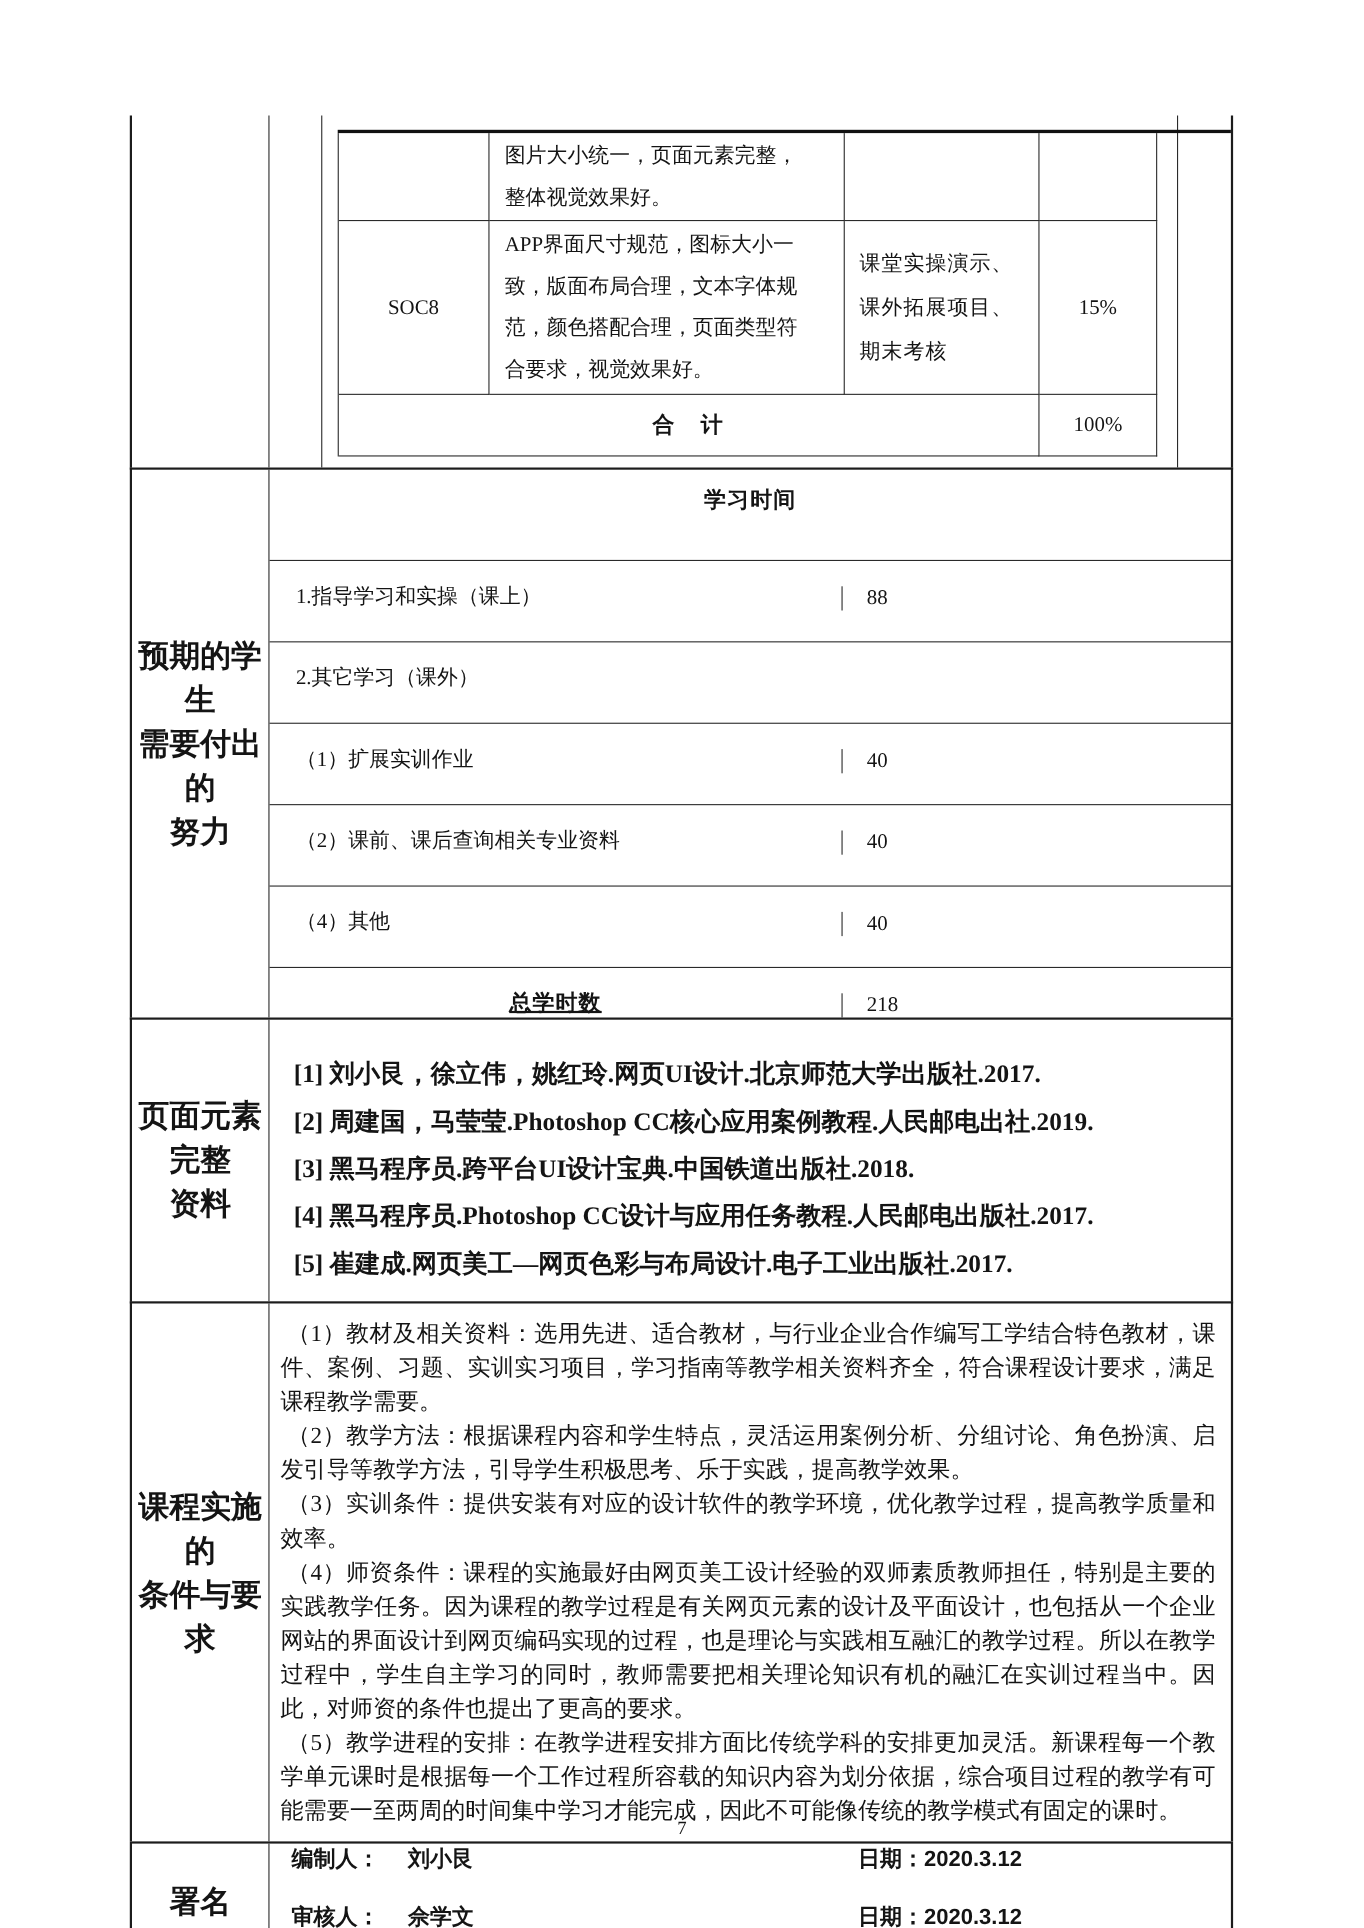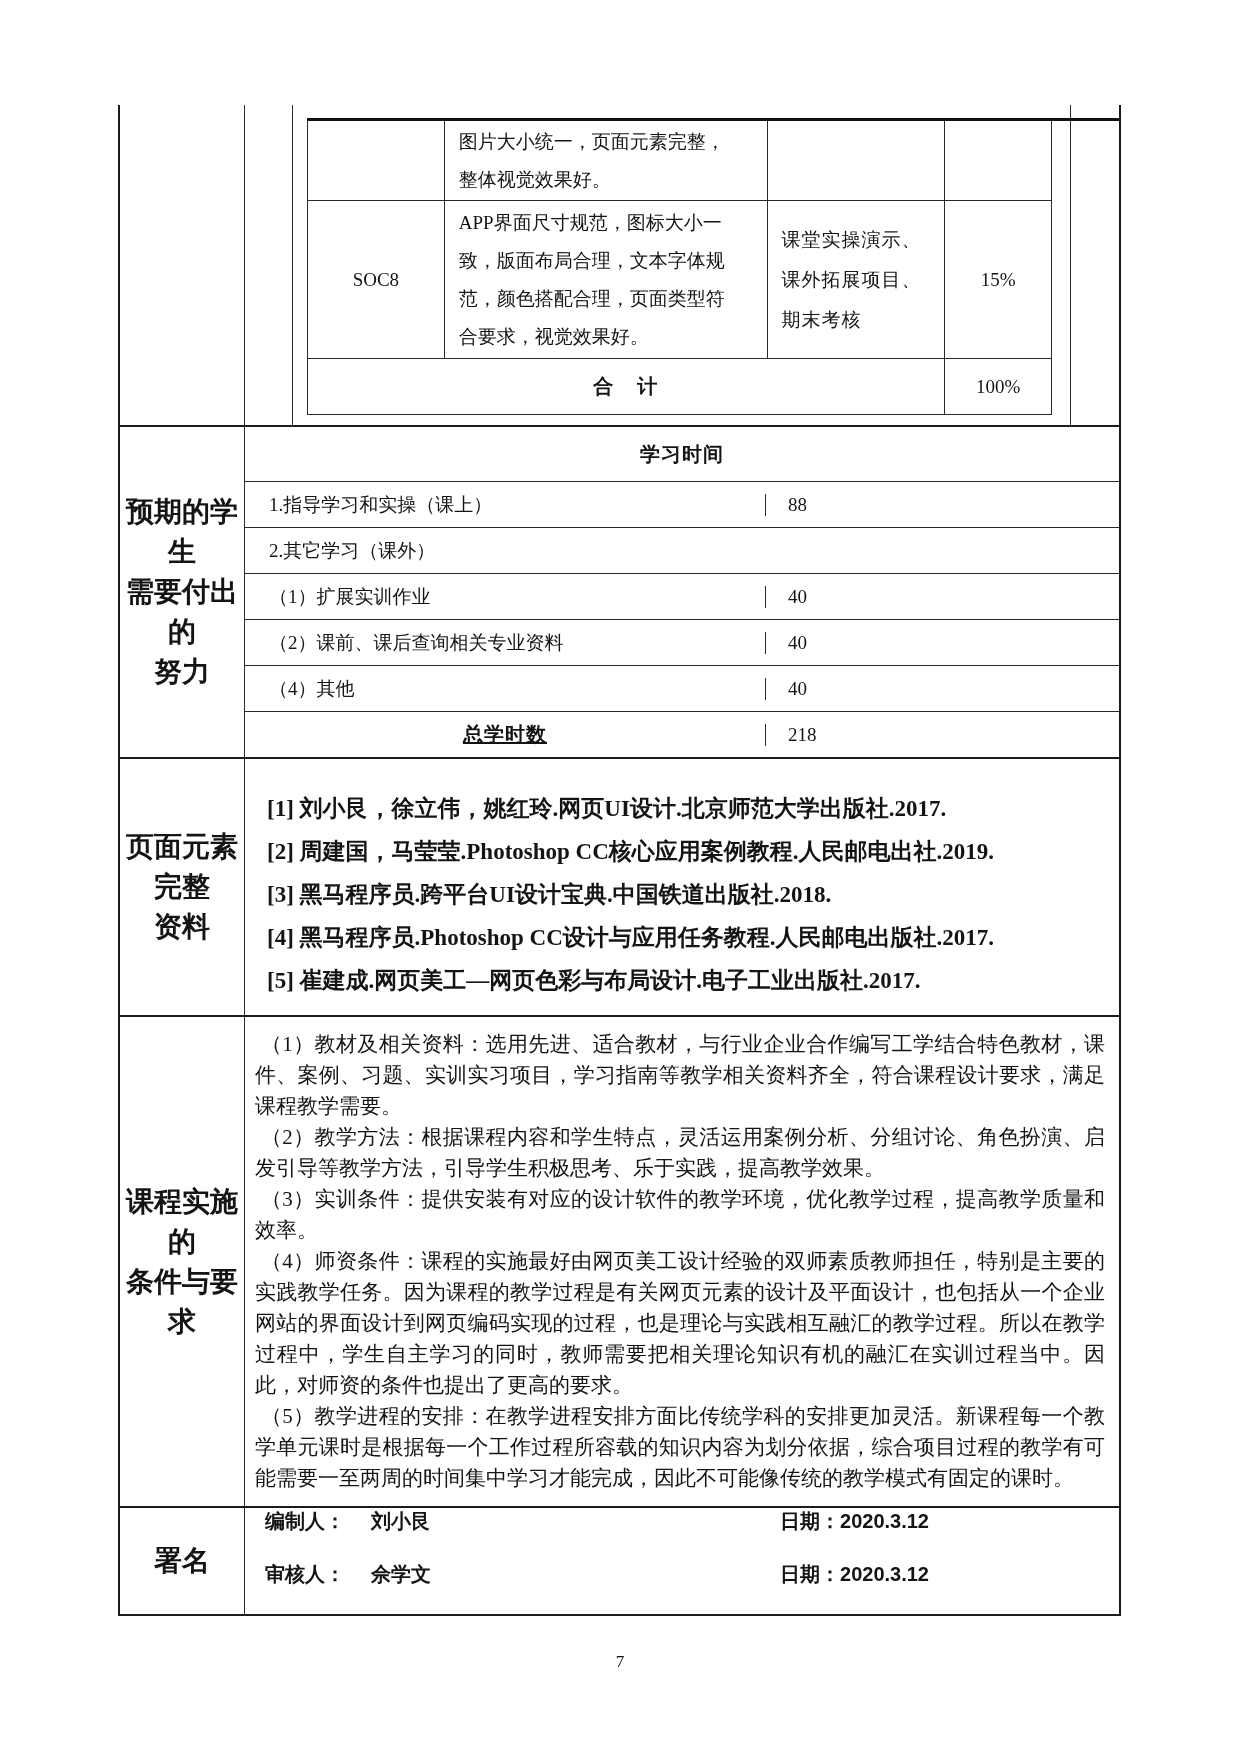--- a/index.html
+++ b/index.html
@@ -27,21 +27,21 @@
   .rowC .icell { height: 56px; }
   .cmerge { width: 639px; align-items: center; justify-content: center; font-weight: 700; font-size: 20px; letter-spacing: 2px; }
 
   
   .sec { display: flex; border-left: 2px solid #1c1c1c; border-right: 2px solid #1c1c1c; border-top: 2px solid #1c1c1c; }
   .leftcol { width: 125px; border-right: 1px solid #2a2a2a; display: flex; flex-direction: column; align-items: center; justify-content: center; font-weight: 700; font-size: 28px; line-height: 40px; text-align: center; font-family: "Liberation Sans", sans-serif; }
   .seccontent { flex: 1; display: flex; flex-direction: column; min-width: 0; }
 
   
   .sthead { height: 54px; display: flex; align-items: center; justify-content: center; font-weight: 700; font-size: 20px; letter-spacing: 1px; font-family: "Liberation Sans", sans-serif; }
-  .strow { display: flex; border-top: 1px solid #2a2a2a; min-height: 46px; align-items: center; font-size: 19px; }
+  .strow { display: flex; border-top: 1px solid #2a2a2a; min-height: 46px; align-items: flex-end; font-size: 19px; margin-top: 28px; }
   .stlabel { flex: 1; display: flex; align-items: center; padding-left: 24px; }
   .stlabel.center { justify-content: center; padding-left: 0; font-weight: 700; font-size: 20px; font-family: "Liberation Sans", sans-serif; letter-spacing: 1px; text-decoration: underline; }
   .stvalue { width: 354px; border-left: 1px solid #2a2a2a; display: flex; align-items: center; padding-left: 22px; }
 
   
   .refs { padding: 28px 10px 13px 22px; font-size: 23px; font-weight: bold; }
   .ref { line-height: 43px; white-space: nowrap; }
 
   
   .paras { padding: 12px 14px 12px 10px; font-size: 21px; line-height: 31px; text-align: justify; }

